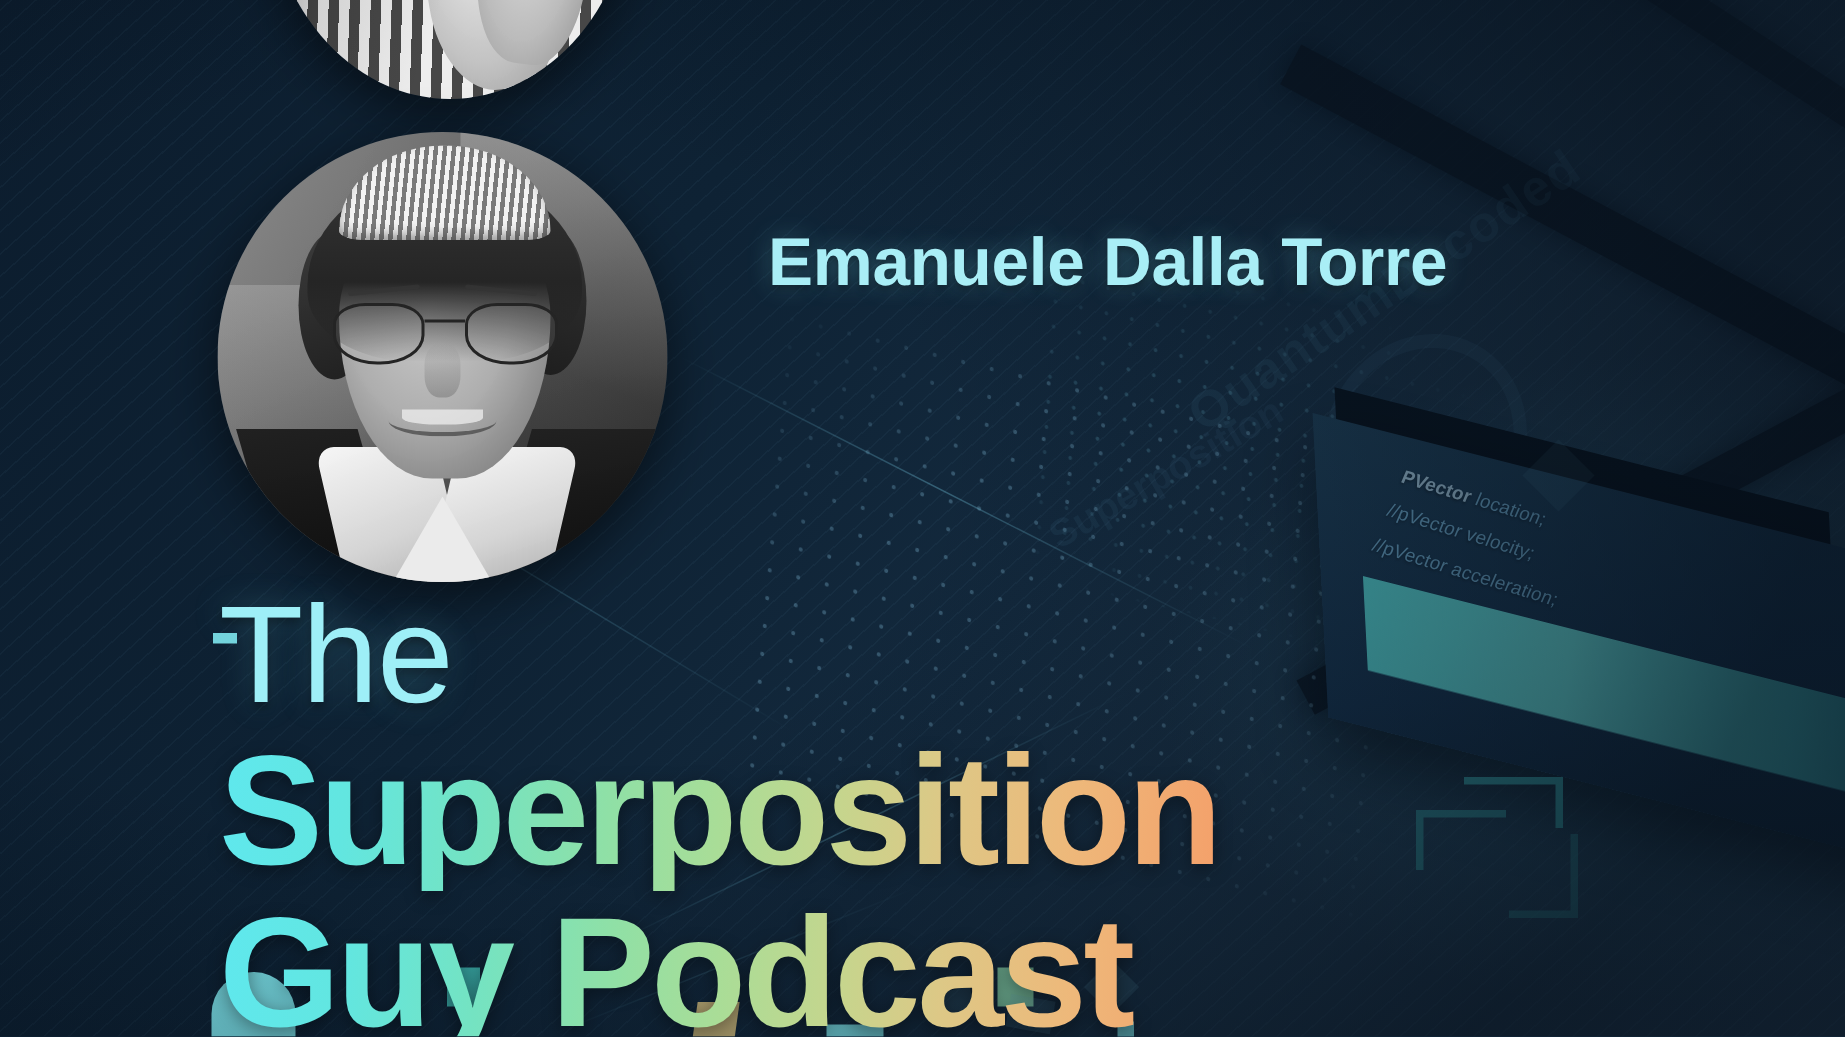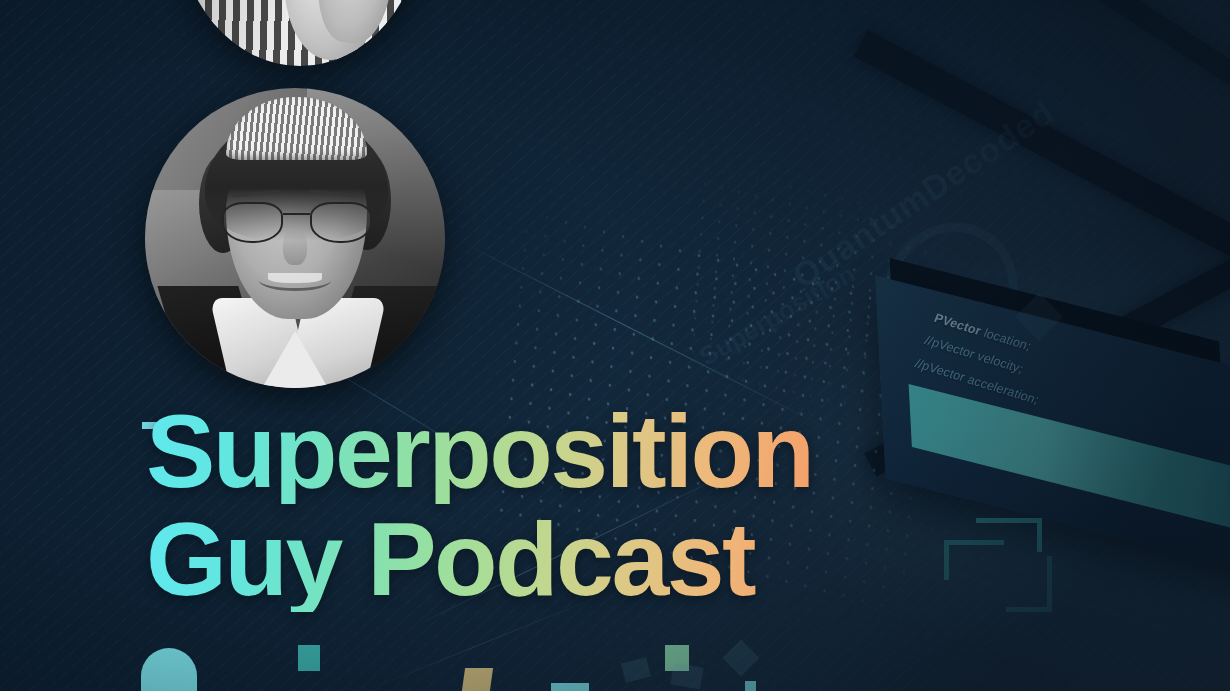--- a/index.html
+++ b/index.html
@@ -377,19 +377,21 @@
         <div class="lens l"></div>
         <div class="lens r"></div>
         <div class="bridge"></div>
       </div>
       <div class="nose"></div>
       <div class="teeth"></div>
       <div class="smile"></div>
     </div>
   </div>
 
+  <div class="speaker-name">Emanuele Dalla Torre</div>
 
   <div class="title-block">
+    <div class="t-line1">The</div>
     <div class="t-line2">Superposition</div>
     <div class="t-line3">Guy Podcast</div>
   </div>
 
 </div>
 
 </body></html>

